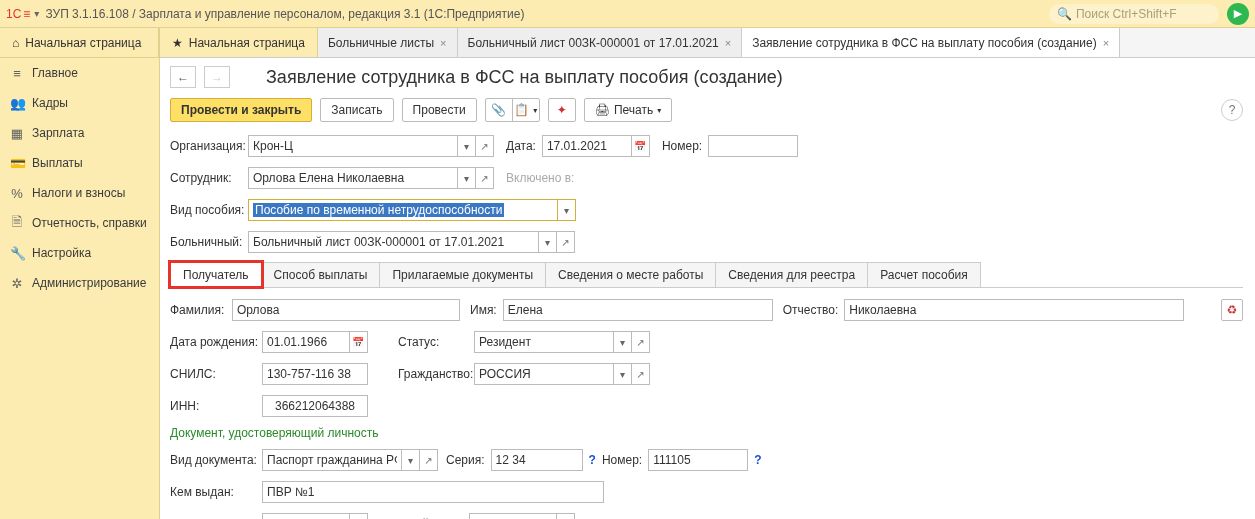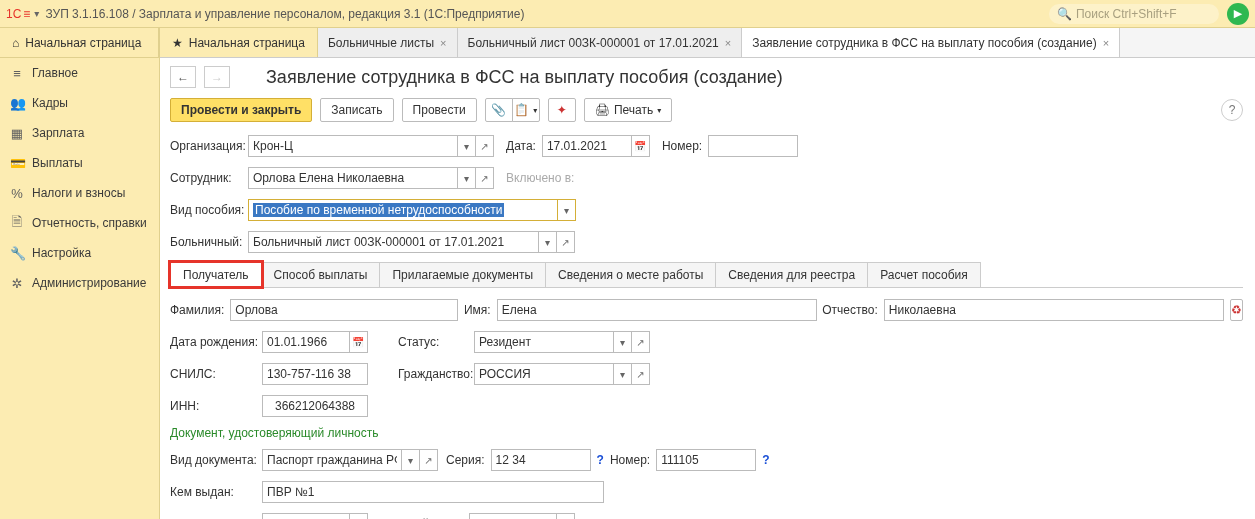--- a/index.html
+++ b/index.html
@@ -229,21 +229,21 @@
 
       <div class="pane">
         <div class="form-row">
           <span class="lbl" style="width:56px;">Фамилия:</span>
           <span class="fld">
               <input style="width: 228px;" value="Орлова">
             </span>
           <span style="width:10px;"></span>
           <span class="lbl">Имя:</span>
           <span class="fld">
-              <input style="width: 320px;" value="Елена">
+              <input style="width: 270px;" value="Елена">
             </span>
           <span style="width:10px;"></span>
           <span class="lbl">Отчество:</span>
           <span class="fld" style="flex:1;">
               <input style="width: 340px;" value="Николаевна">
             </span>
           <span class="adbtn">
               <span>♻</span>
             </span>
         </div>
@@ -289,21 +289,21 @@
         <div class="form-row">
           <span class="lbl" style="width:86px;">Вид документа:</span>
           <span class="fld">
               <input style="width: 140px;" value="Паспорт гражданина РФ">
               <span class="addon">▾</span>
               <span class="addon">↗</span>
             </span>
           <span style="width:8px;"></span>
           <span class="lbl">Серия:</span>
           <span class="fld">
-              <input style="width: 100px;" value="12 34">
+              <input style="width: 92px;" value="12 34">
             </span>
           <span class="q-blue">?</span>
           <span class="lbl">Номер:</span>
           <span class="fld">
               <input style="width: 100px;" value="111105">
             </span>
           <span class="q-blue">?</span>
         </div>
 
         <div class="form-row">

